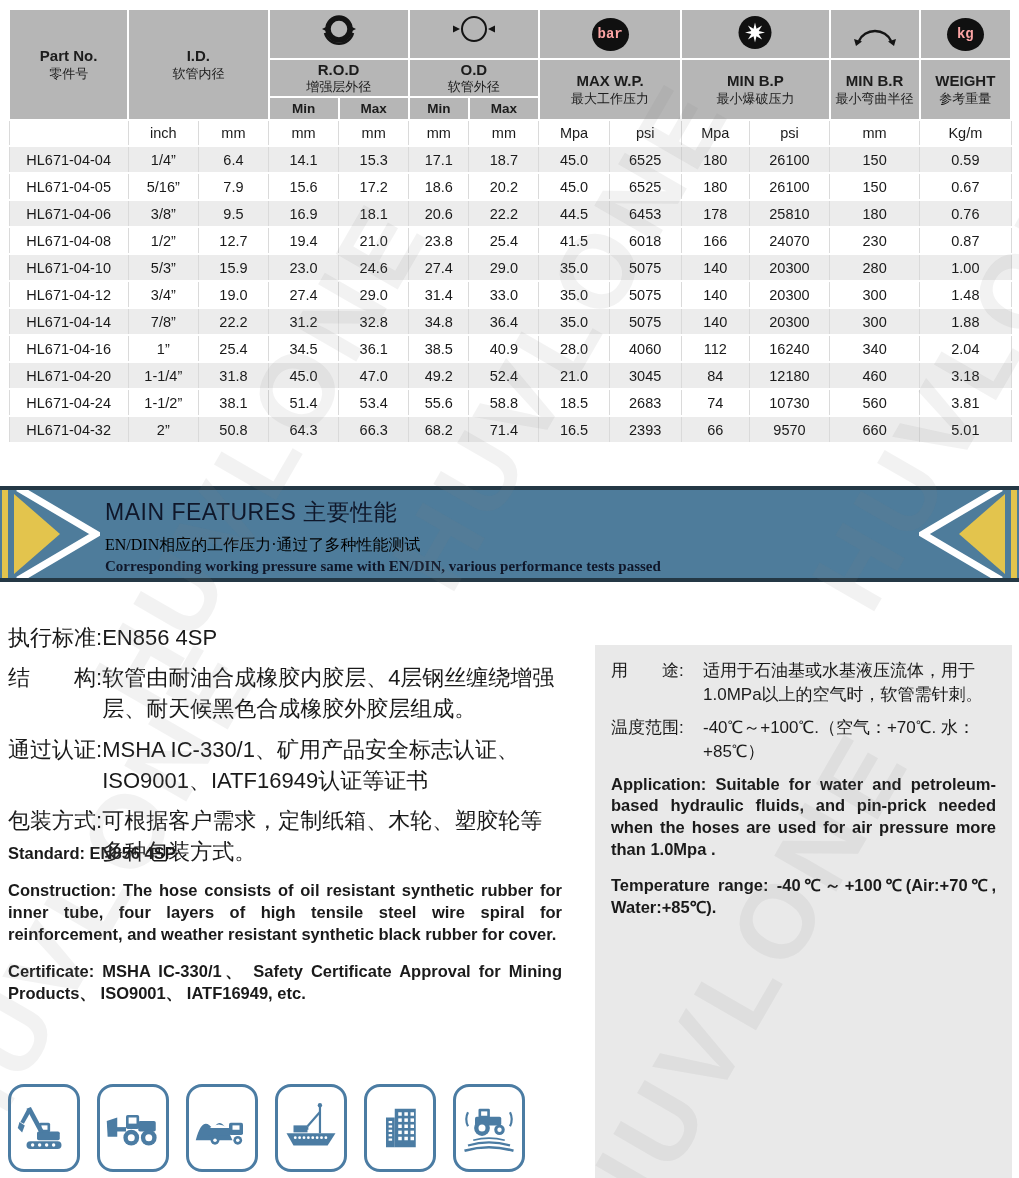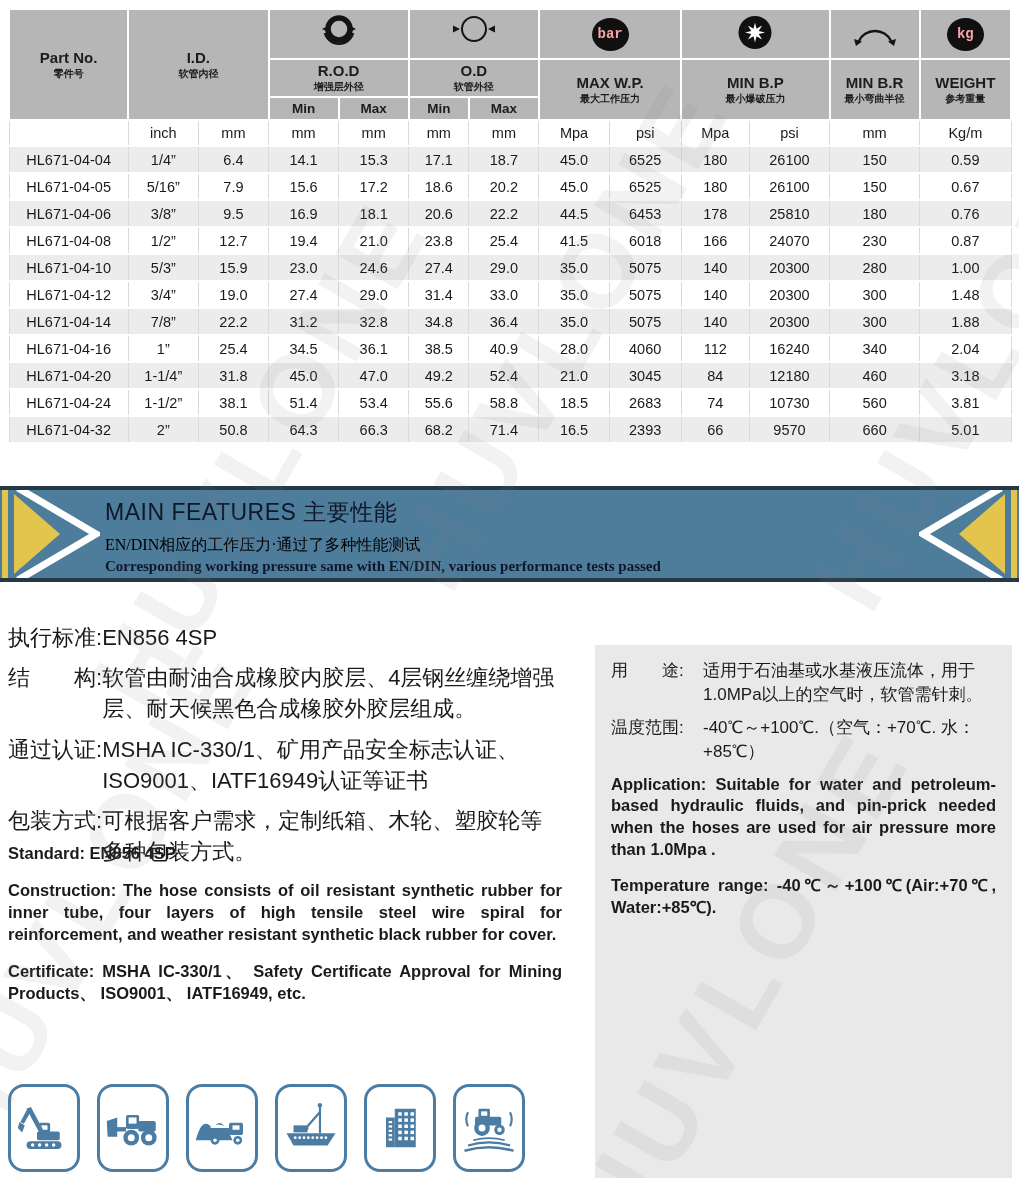--- a/index.html
+++ b/index.html
@@ -13,21 +13,21 @@
 
   
   .spec-table-wrap{position:absolute;left:8px;top:8px;width:1004px;z-index:2;}
   table.spec{border-collapse:collapse;width:100%;table-layout:fixed;}
   table.spec th{background:#b6b6b6;border:2px solid #fff;font-weight:bold;color:#1c1c1c;
                 padding:0;vertical-align:middle;text-align:center;}
   tr.h-icon th{height:48px;}
   tr.h-label th{height:36px;}
   tr.h-minmax th{height:21px;font-size:13.5px;}
   .hdr-en{font-size:15px;font-weight:bold;line-height:1.25;}
-  .hdr-zh{font-size:10px;font-weight:bold;line-height:1.25;}
+  .hdr-zh{font-size:13px;font-weight:normal;line-height:1.25;}
   table.spec td{border-left:1px solid #dadada;border-right:1px solid #dadada;
                 border-top:2px solid #fff;border-bottom:2px solid #fff;
                 text-align:center;height:25px;font-size:14.5px;padding:0;}
   tr.units-row td{background:#fff;height:24px;}
   tr.row-gray td{background:#ececec;}
   tr.row-white td{background:#fff;}
   td.partno{font-size:14.5px;}
   .badge{display:inline-flex;align-items:center;justify-content:center;width:37px;height:33px;
          border-radius:50%;background:#101010;color:#fca5a5;font-weight:bold;
          font-family:Liberation Mono, monospace;font-size:14px;}

